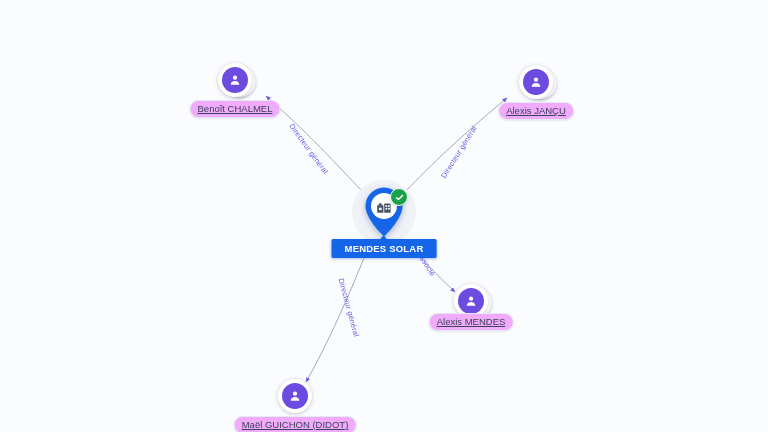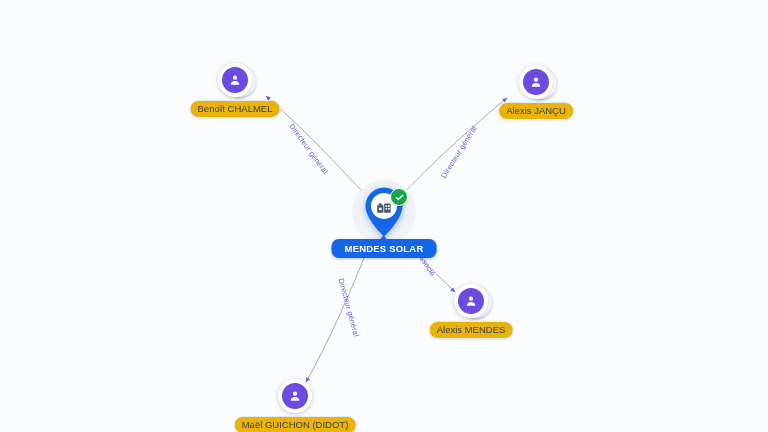--- a/index.html
+++ b/index.html
@@ -32,23 +32,23 @@
     background:#ffffff;box-shadow:0 1px 4px rgba(40,50,90,.26);
     display:flex;align-items:center;justify-content:center;
   }
   .p-av i{
     width:26px;height:26px;border-radius:50%;background:#6c4ce0;
     display:flex;align-items:center;justify-content:center;
   }
   .p-av svg{width:14px;height:14px;display:block;}
   .p-name{
     position:absolute;left:50%;transform:translateX(-50%);
-    background:#eab308;border:1px solid #e6e9f2;border-radius:9px;
+    background:#f0abfc;border:1px solid #e6e9f2;border-radius:9px;
     padding:2px 7px 3px;font-size:9.5px;color:#3c4257;
-    white-space:nowrap;box-shadow:0 1px 2px rgba(40,50,90,.10);
+    white-space:nowrap;box-shadow:0 1px 2px rgba(40,50,90,.10);text-decoration:underline;
   }
 
   
   #company{position:absolute;width:0;height:0;}
   .c-halo{
     position:absolute;left:-32px;top:-32px;width:64px;height:64px;
     border-radius:50%;background:#f0f2f7;
   }
   .c-pin{
     position:absolute;left:-21px;top:-26px;width:42px;height:52px;
@@ -57,21 +57,21 @@
              filter:drop-shadow(0 2px 3px rgba(20,60,150,.35));}
   .c-badge{
     position:absolute;left:6px;top:-24px;width:16px;height:16px;
     border-radius:50%;background:#18a34a;border:1.5px solid #ffffff;
     display:flex;align-items:center;justify-content:center;
     box-shadow:0 1px 2px rgba(0,0,0,.18);
   }
   .c-badge svg{width:9px;height:9px;display:block;}
   .c-name{
     position:absolute;left:50%;top:27px;transform:translateX(-50%);
-    background:#1565e8;border:1.5px solid #1565e8;border-radius:7px;
+    background:#1565e8;border:1.5px solid #1565e8;border-radius:1px;
     color:#ffffff;font-size:9.5px;font-weight:bold;letter-spacing:.2px;
     padding:3px 12px 3px;white-space:nowrap;
     box-shadow:0 1px 3px rgba(20,70,170,.35);
   }
   .c-name:after{
     content:"";position:absolute;left:50%;top:-5px;margin-left:-4px;
     border-left:4px solid transparent;border-right:4px solid transparent;
     border-bottom:5px solid #1565e8;
   }
 </style>
@@ -131,21 +131,21 @@
     <div class="p-stack" style="left:-9px;top:-13px;width:30px;height:30px;"></div>
     <div class="p-stack" style="left:-12px;top:-15px;width:32px;height:32px;"></div>
     <div class="p-av" style="left:-17px;top:-17px;">
       <i>
           <svg viewBox="0 0 24 24" fill="#ffffff">
             <circle cx="12" cy="8" r="3.6"></circle>
             <path d="M4.6 20c0-4.1 3.3-6.4 7.4-6.4s7.4 2.3 7.4 6.4z"></path>
           </svg>
         </i>
     </div>
-    <div class="p-name" style="top:20px;">Alexis MENDES</div>
+    <div class="p-name" style="top:12px;">Alexis MENDES</div>
   </div>
 
   <div class="person" style="left:295px;top:396px;">
     <div class="p-av" style="left:-17px;top:-17px;">
       <i>
           <svg viewBox="0 0 24 24" fill="#ffffff">
             <circle cx="12" cy="8" r="3.6"></circle>
             <path d="M4.6 20c0-4.1 3.3-6.4 7.4-6.4s7.4 2.3 7.4 6.4z"></path>
           </svg>
         </i>

